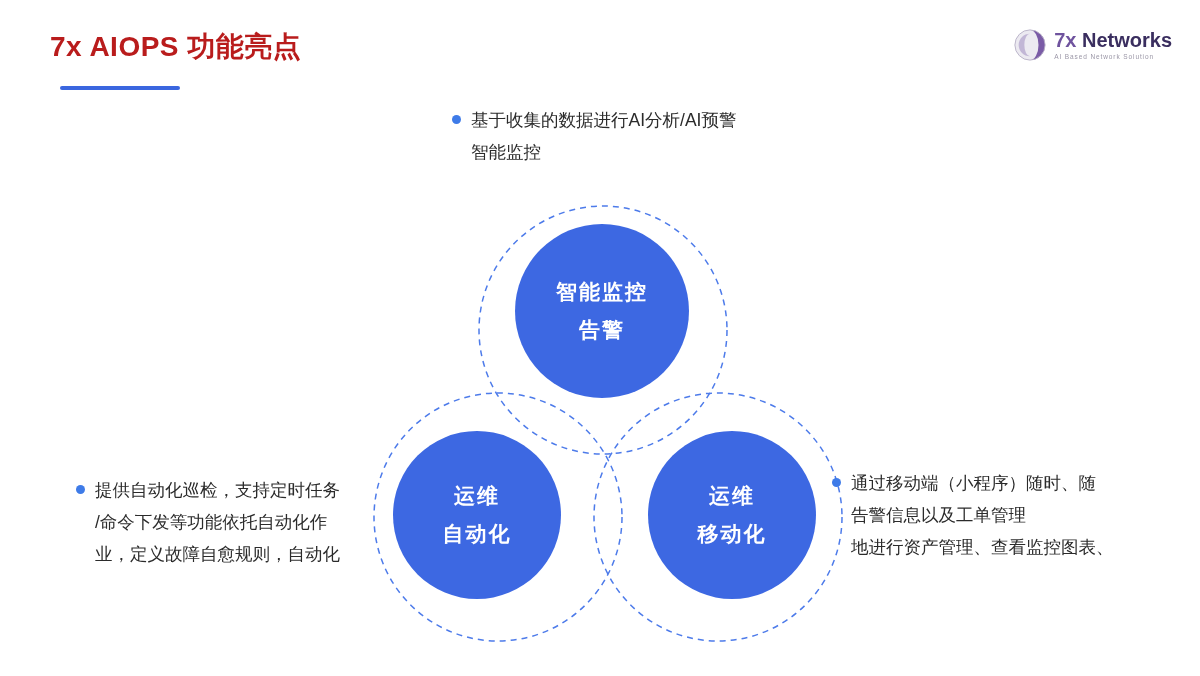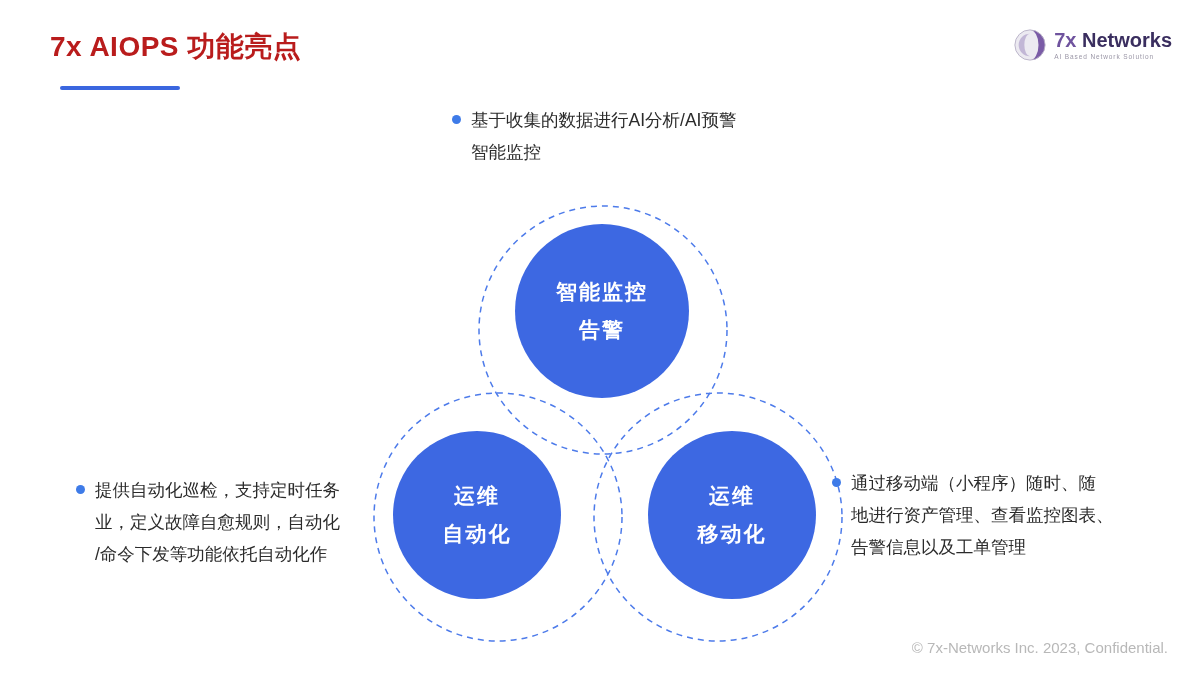--- a/index.html
+++ b/index.html
@@ -154,29 +154,28 @@
     <div class="note-lines">
       <div>基于收集的数据进行AI分析/AI预警</div>
       <div>智能监控</div>
     </div>
   </div>
 
   <div class="note note-left">
     <span class="note-dot"></span>
     <div class="note-lines">
       <div>提供自动化巡检，支持定时任务</div>
+      <div>/命令下发等功能依托自动化作</div>
       <div>业，定义故障自愈规则，自动化</div>
-      <div>/命令下发等功能依托自动化作</div>
     </div>
   </div>
 
   <div class="note note-right">
     <span class="note-dot"></span>
     <div class="note-lines">
       <div>通过移动端（小程序）随时、随</div>
+      <div>告警信息以及工单管理</div>
       <div>地进行资产管理、查看监控图表、</div>
-      <div>告警信息以及工单管理</div>
     </div>
   </div>
 
-  <div class="footer-copy">© 7x-Networks Inc. 2023, Confidential.</div>
 
 </div>
 
 </body></html>

